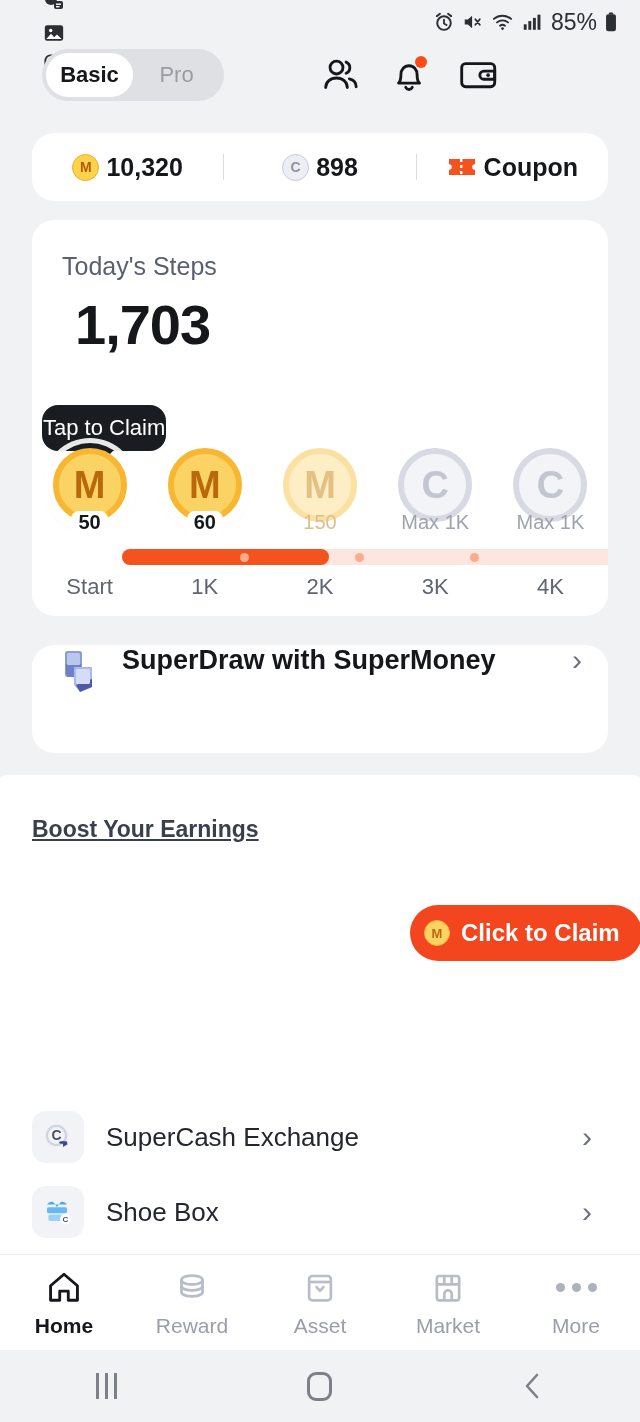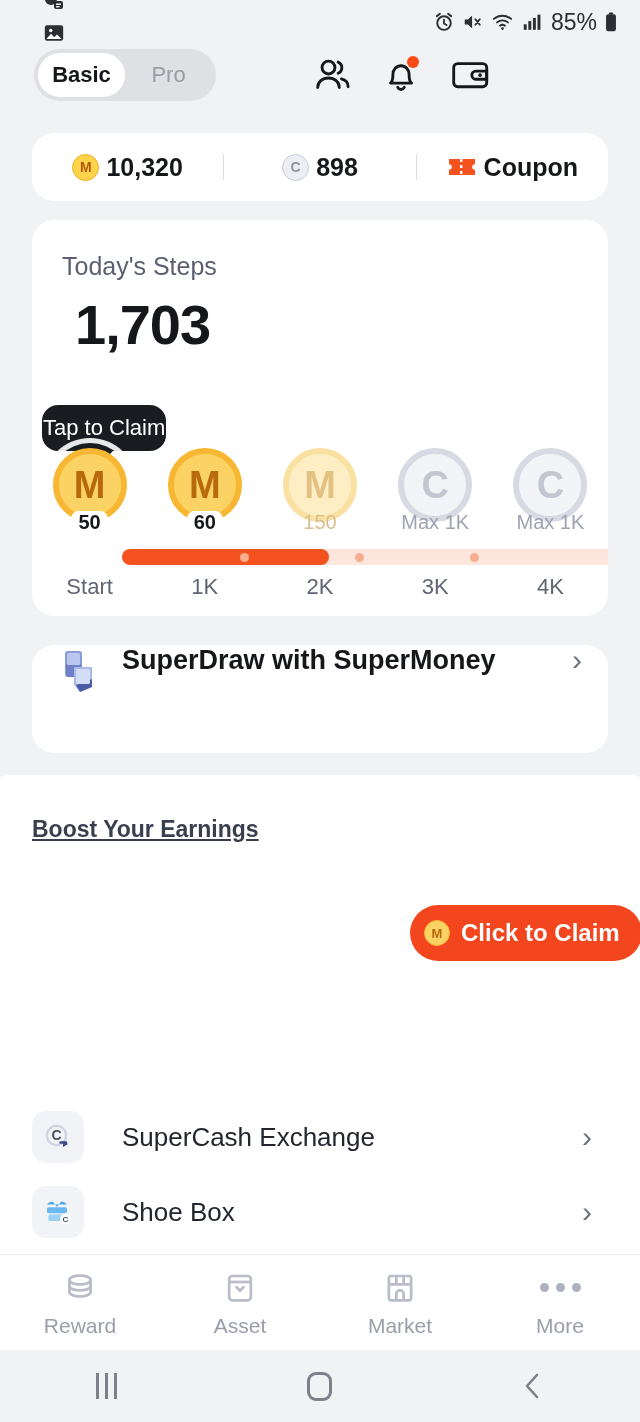--- a/index.html
+++ b/index.html
@@ -18,21 +18,21 @@
     padding: 0 22px;
   }
   .sb-left { display: flex; align-items: center; gap: 9px; flex-direction: column; }
   .sb-time { font-size: 25px; color: #2b2e33; letter-spacing: .2px; }
   .sb-right { display: flex; align-items: center; gap: 7px; }
   .sb-batt { font-size: 23px; color: #2b2e33; margin-left: 1px; }
   .ico { display: block; }
 
   
   .header {
-    position: absolute; top: 46px; left: 4px; width: 524px; height: 58px;
+    position: absolute; top: 46px; left: 12px; width: 524px; height: 58px;
     display: flex; align-items: center; justify-content: space-between;
     padding: 0 38px 0 30px;
   }
   .seg {
     display: flex; align-items: center;
     background: #dfe0e4; border-radius: 30px;
     width: 182px; height: 52px; padding: 4px;
   }
   .seg-item {
     flex: 1; height: 44px; border-radius: 26px;
@@ -137,21 +137,21 @@
   }
 
   .list-row {
     position: absolute; left: 48px; width: 560px; height: 74px;
     display: flex; align-items: center;
   }
   .row-icon {
     width: 52px; height: 52px; border-radius: 14px; background: #f2f3f6;
     display: flex; align-items: center; justify-content: center; flex-shrink: 0;
   }
-  .row-label { font-size: 26px; color: #23262e; margin-left: 38px; flex: 1; }
+  .row-label { font-size: 26px; color: #23262e; margin-left: 22px; flex: 1; }
 
   
   .tabbar {
     position: absolute; bottom: 72px; left: 0; width: 640px; height: 96px;
     background: #fff; display: flex; align-items: center;
     border-top: 1px solid #ececee;
   }
   .tab { flex: 1; display: flex; flex-direction: column; align-items: center; gap: 6px; }
   .tab-label { font-size: 21px; color: #9a9eaa; }
   .tab.active .tab-label { color: #15171a; font-weight: 700; }
@@ -374,20 +374,26 @@
             <circle cx="24.5" cy="24" r="5.4" fill="#fff"></circle>
             <text x="24.5" y="27" font-family="Liberation Sans, sans-serif" font-size="8" font-weight="700" fill="#4a4f5e" text-anchor="middle">C</text>
           </svg>
       </span>
       <span class="row-label">Shoe Box</span>
       <span class="chev">›</span>
     </div>
   </div>
 
   <div class="tabbar">
+    <div class="tab active">
+      <svg width="40" height="40" viewBox="0 0 28 28">
+          <path d="M4.6 12.4L14 4.4l9.4 8v10.2H17v-6.4h-6v6.4H4.6z" fill="none" stroke="#15171a" stroke-width="2" stroke-linejoin="round"></path>
+        </svg>
+      <span class="tab-label">Home</span>
+    </div>
     <div class="tab">
       <svg width="40" height="40" viewBox="0 0 28 28">
           <ellipse cx="14" cy="8.4" rx="7.4" ry="3.1" fill="none" stroke="#b9bdc9" stroke-width="1.9"></ellipse>
           <path d="M6.6 8.4v4.2c0 1.7 3.3 3.1 7.4 3.1s7.4-1.4 7.4-3.1V8.4" fill="none" stroke="#b9bdc9" stroke-width="1.9"></path>
           <path d="M6.6 12.6v4.2c0 1.7 3.3 3.1 7.4 3.1s7.4-1.4 7.4-3.1v-4.2" fill="none" stroke="#b9bdc9" stroke-width="1.9"></path>
         </svg>
       <span class="tab-label">Reward</span>
     </div>
     <div class="tab">
       <svg width="40" height="40" viewBox="0 0 28 28">

